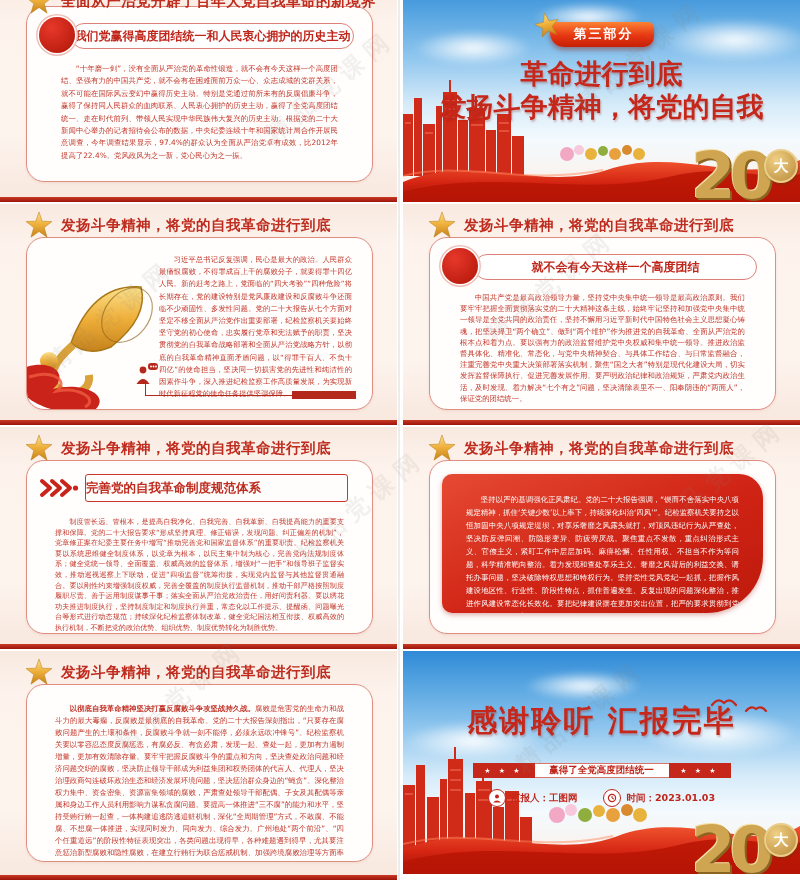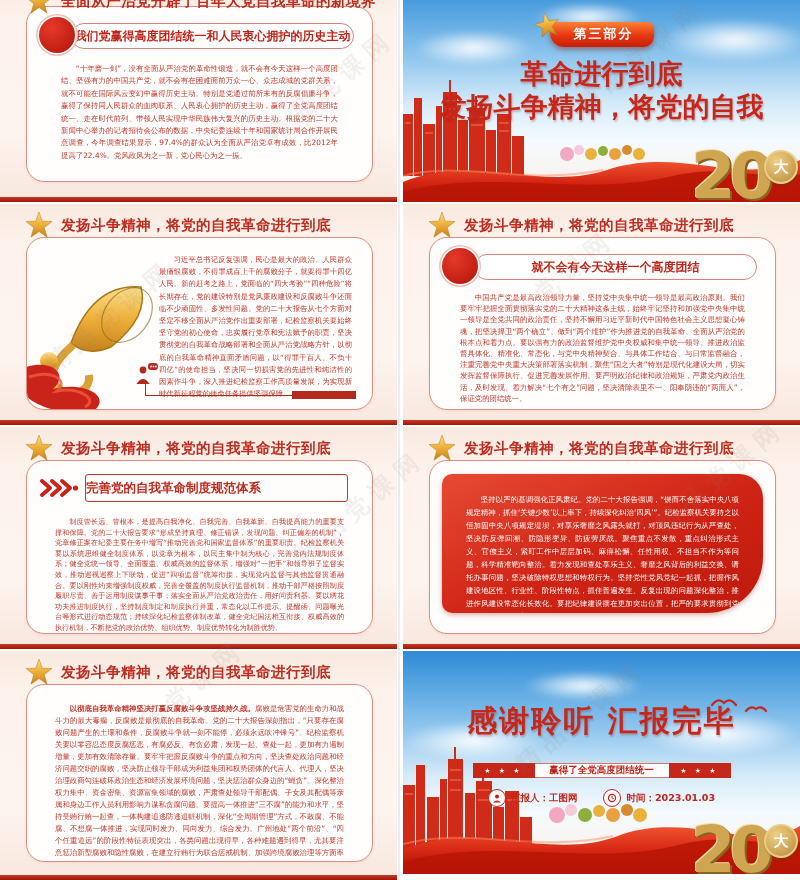--- a/index.html
+++ b/index.html
@@ -47,21 +47,21 @@
   .badge{position:absolute;left:50%;transform:translateX(-50%);padding:3px 20px 4px 24px;
          background:linear-gradient(180deg,#fb8233 0%,#e63612 55%,#c61f06 100%);
          border-radius:6px 6px 10px 14px;color:#fff;font-weight:bold;font-size:13px;letter-spacing:2px;
          box-shadow:0 3px 5px rgba(140,30,10,.45);z-index:4;}
   .badge .badge-star{position:absolute;left:-15px;top:-9px;}
   .big-title{position:absolute;left:0;right:0;text-align:center;color:#c5271a;font-weight:bold;
              line-height:1.22;text-shadow:1px 2px 2px rgba(140,25,15,.28);z-index:4;}
   .silk{position:absolute;left:0;right:0;bottom:0;z-index:3;}
   .skyline{position:absolute;left:0;z-index:2;}
   .flowers{position:absolute;z-index:4;}
-  .logo20{position:absolute;z-index:5;display:flex;align-items:flex-end;}
+  .logo20{position:absolute;z-index:5;display:flex;align-items:center;}
   .logo-num{font-size:64px;font-weight:800;line-height:.9;color:#cfa552;letter-spacing:-6px;
             text-shadow:2px 2px 0 #8a6420,-1px -1px 0 #f4e0a8;}
   .logo-da{width:30px;height:30px;border-radius:50%;margin-left:-4px;margin-bottom:22px;
            background:radial-gradient(circle at 35% 30%,#f0d084,#b9893a);
            border:2px solid #e9cd88;color:#fff;font-weight:bold;font-size:15px;
            display:flex;align-items:center;justify-content:center;box-shadow:1px 2px 2px rgba(90,60,10,.4);}
 
   
   .banner{position:absolute;left:0;right:0;margin:0 auto;width:258px;height:15px;display:flex;z-index:4;}
   .banner-side{background:#c5271a;color:#fff;font-size:7px;letter-spacing:3px;width:62px;

